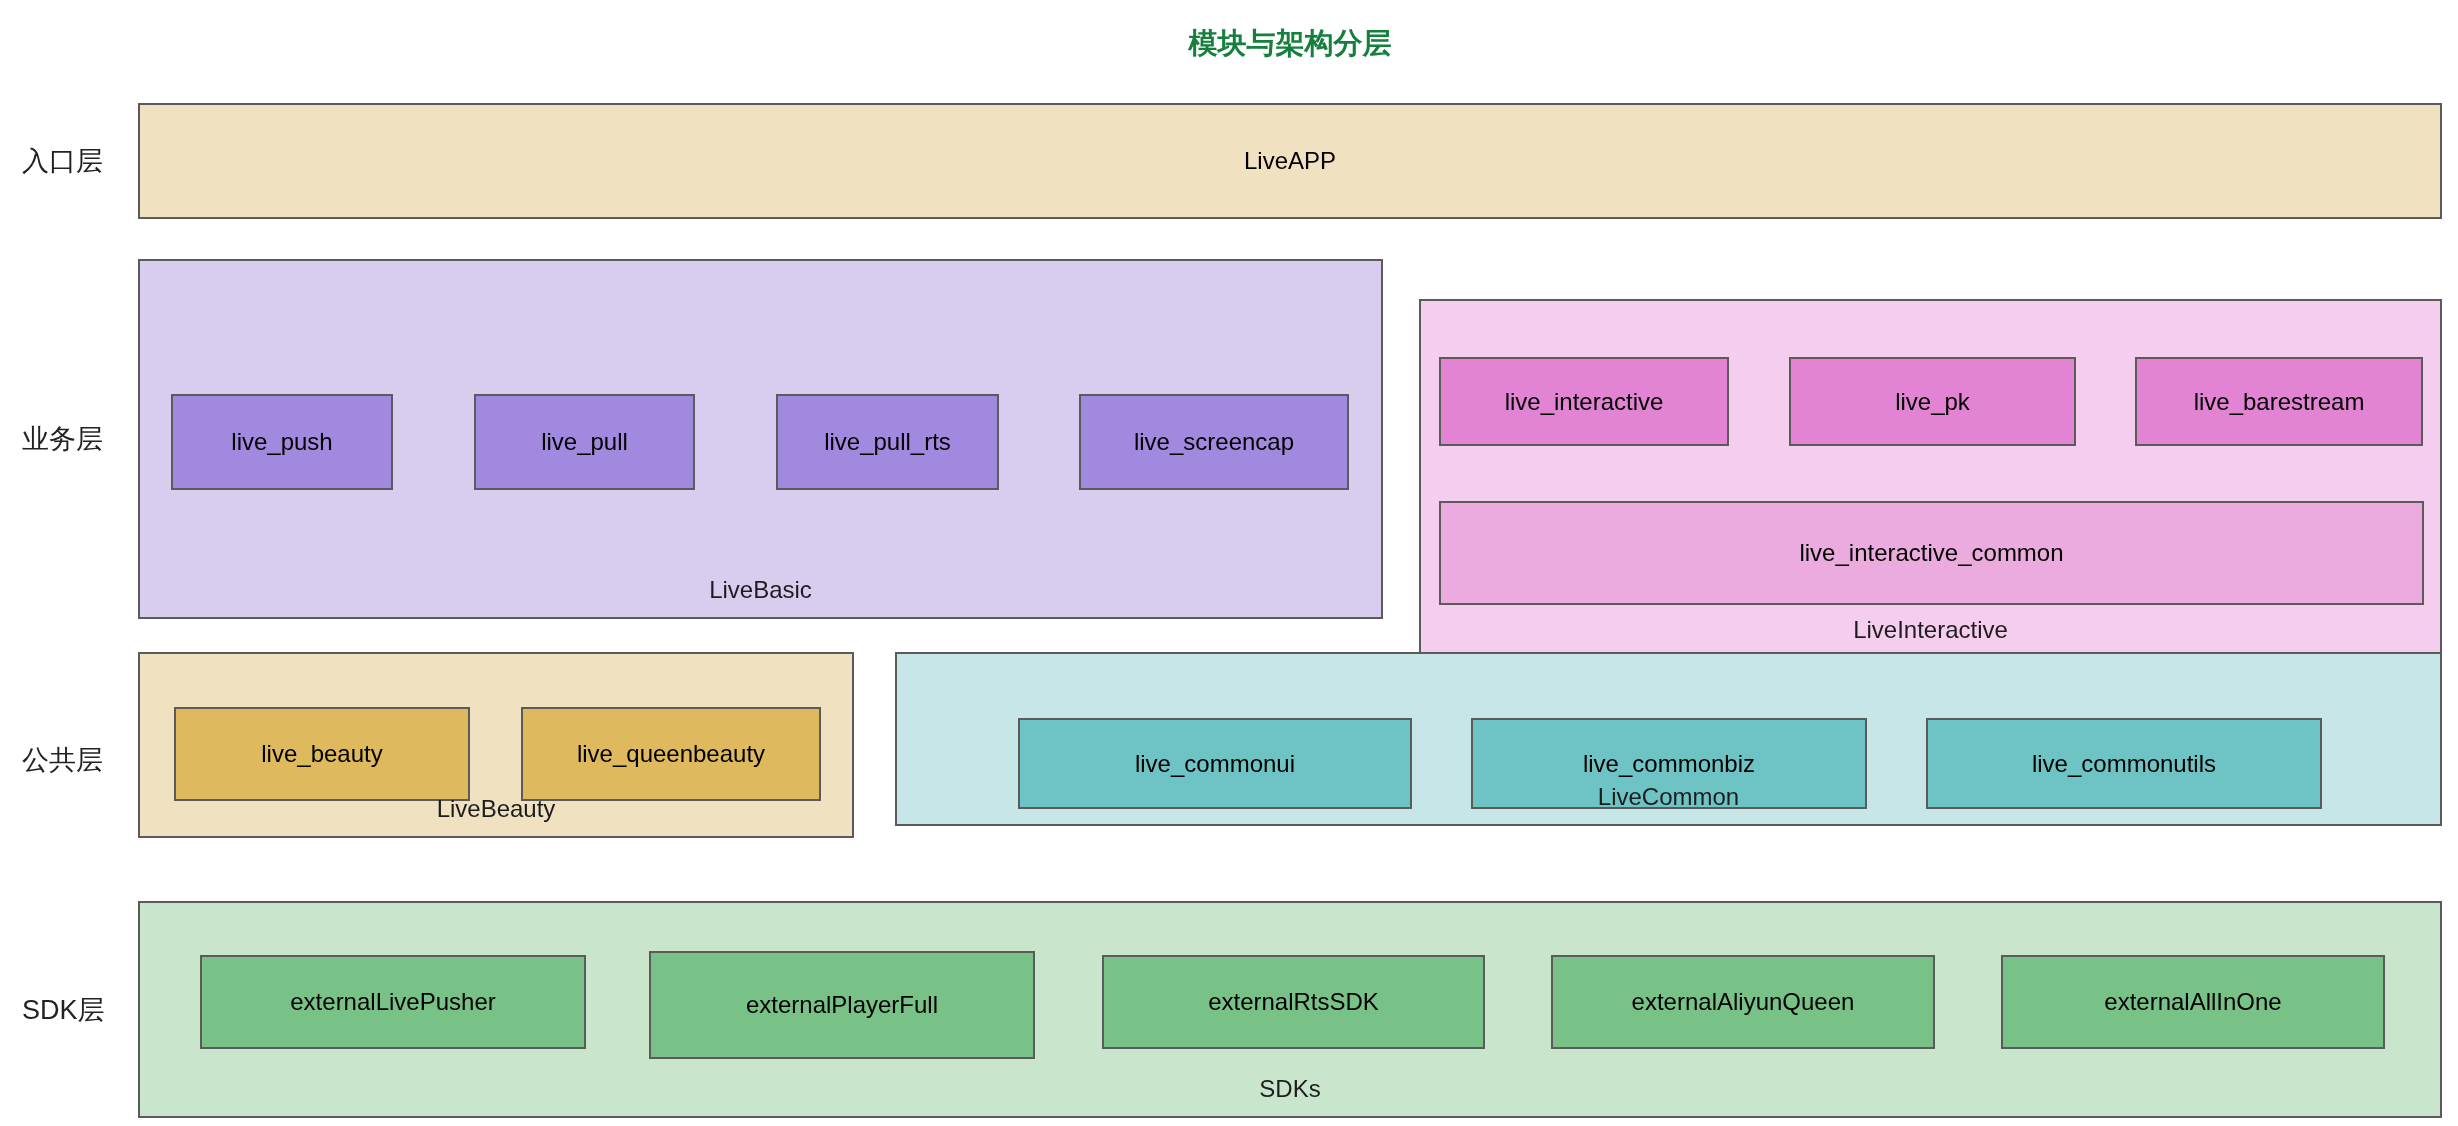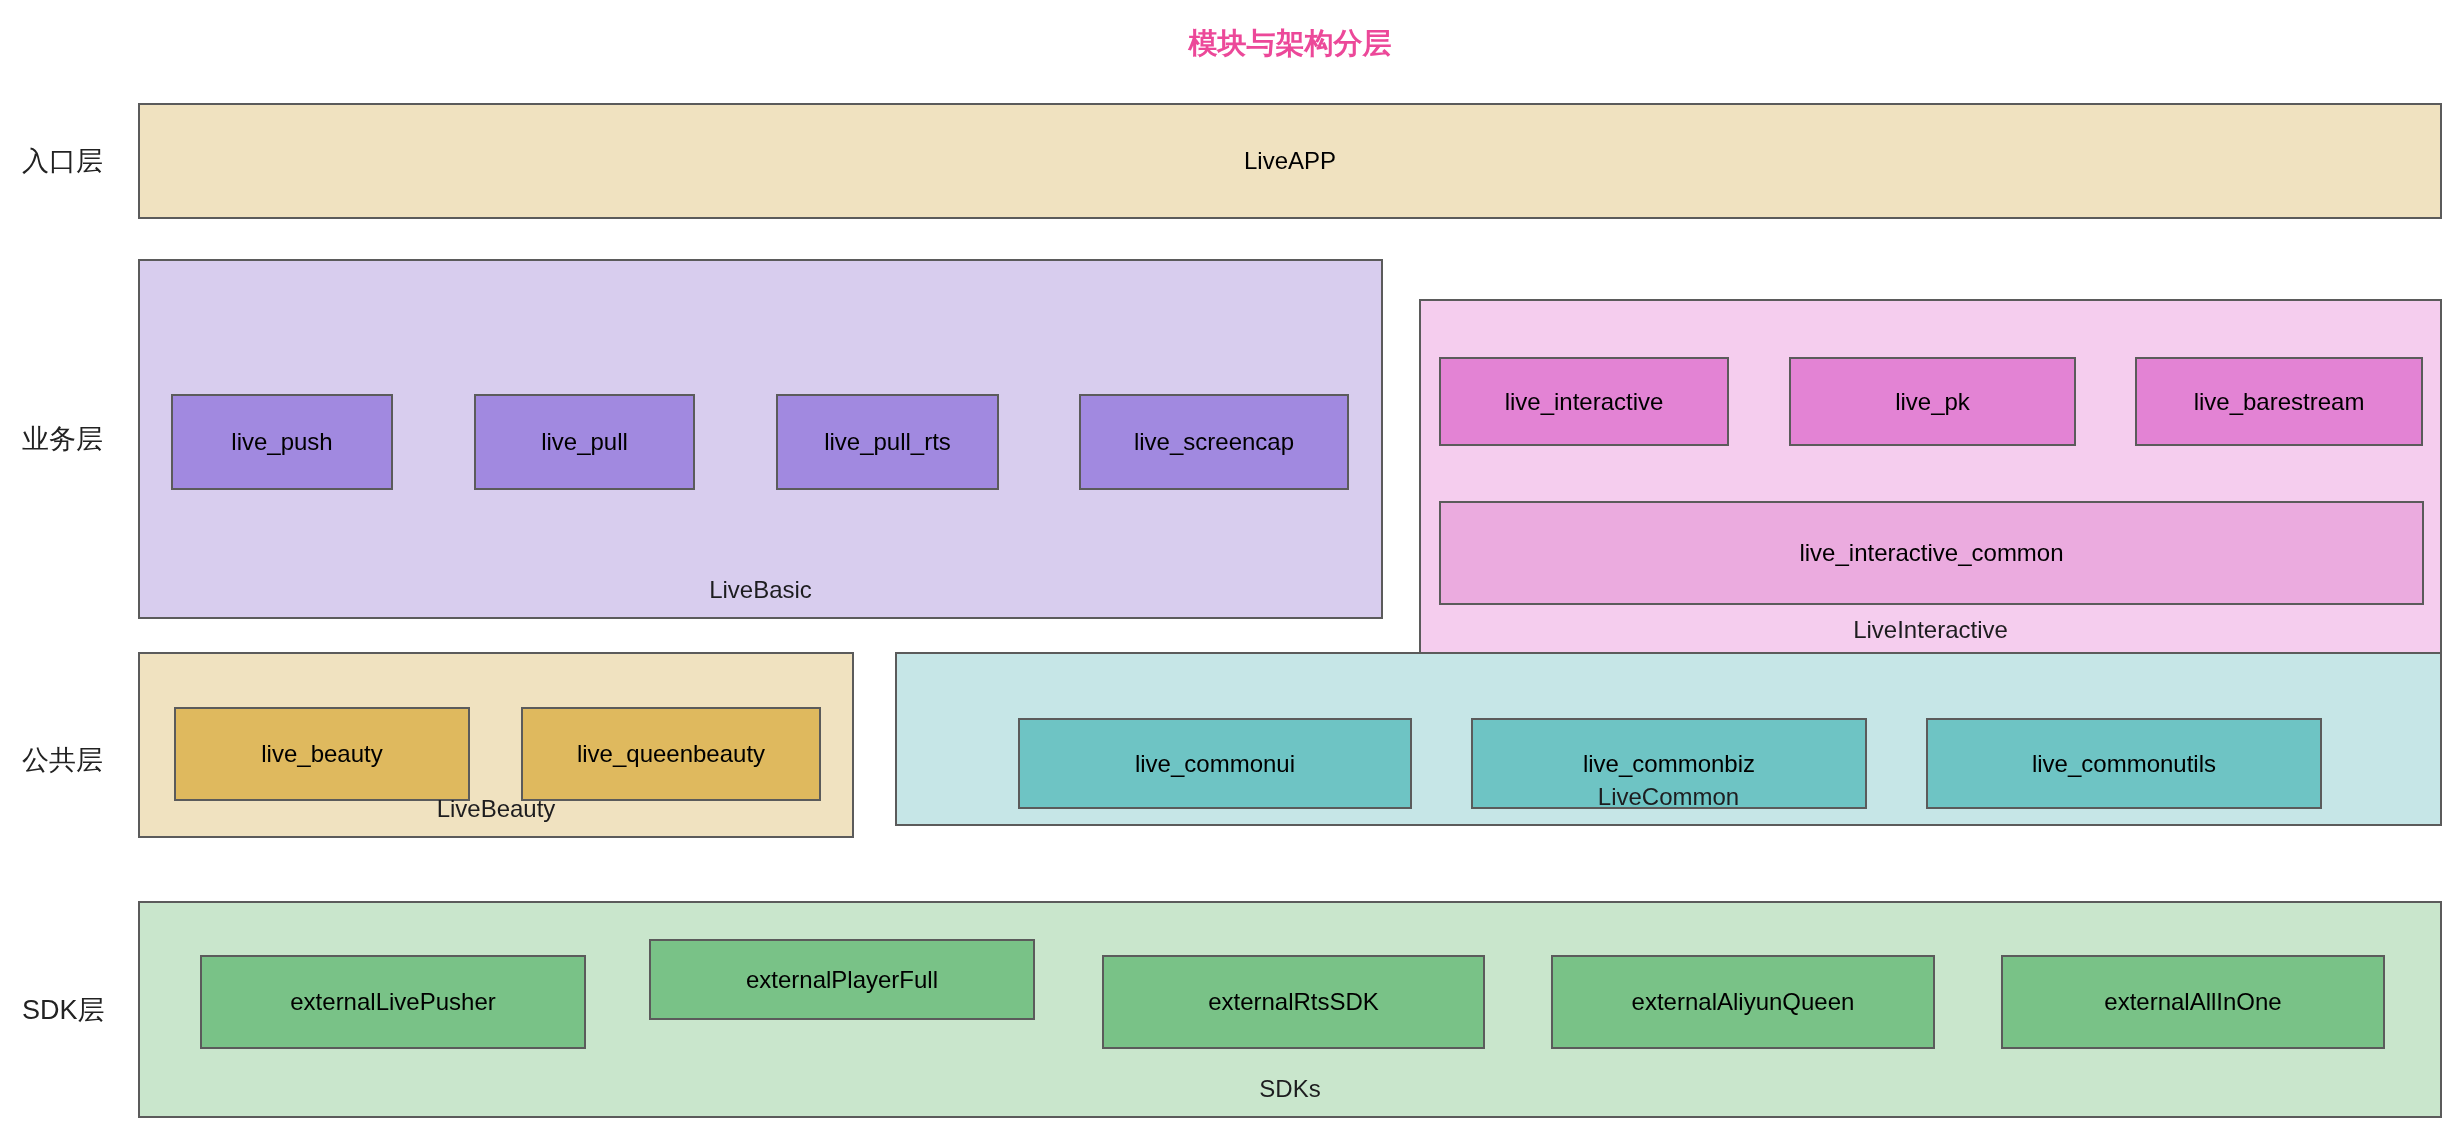--- a/index.html
+++ b/index.html
@@ -1,20 +1,20 @@
 <!DOCTYPE html>
 <html><head>
 <meta charset="utf-8">
 <style>
   html,body{margin:0;padding:0;background:#ffffff;}
   body{font-family:"Liberation Sans", sans-serif; color:#1d1d1f;}
   #canvas{position:relative; width:2458px; height:1126px; background:#ffffff; overflow:hidden;}
 
   .title{position:absolute; left:138px; top:24px; width:2304px; text-align:center;
-         font-size:29px; font-weight:600; color:#ec4899;}
+         font-size:29px; font-weight:600; color:#15803d;}
 
   .row-label{position:absolute; left:22px; width:130px; height:40px; line-height:40px;
              font-size:27px; color:#222; text-align:left; white-space:nowrap;}
 
   .node{position:absolute; box-sizing:border-box; border:2px solid #5b5b5b;}
   .module{display:flex; align-items:center; justify-content:center;
           font-size:24px; color:#000000; text-align:center;}
   .container-label{position:absolute; left:0; bottom:13px; width:100%; text-align:center;
                    font-size:24px; color:#1d1d1f;}
 
@@ -68,20 +68,20 @@
 
   <div class="node c-cyan" style="left:895px; top:652px; width:1547px; height:174px;">
     <div class="node module m-teal" style="left:121px; top:64px; width:394px; height:91px;">live_commonui</div>
     <div class="node module m-teal" style="left:574px; top:64px; width:396px; height:91px;">live_commonbiz</div>
     <div class="node module m-teal" style="left:1029px; top:64px; width:396px; height:91px;">live_commonutils</div>
     <div class="container-label">LiveCommon</div>
   </div>
 
   <div class="node c-green" style="left:138px; top:901px; width:2304px; height:217px;">
     <div class="node module m-green" style="left:60px; top:52px; width:386px; height:94px;">externalLivePusher</div>
-    <div class="node module m-green" style="left:509px; top:36px; width:386px; height:81px;">externalPlayerFull</div>
+    <div class="node module m-green" style="left:509px; top:48px; width:386px; height:108px;">externalPlayerFull</div>
     <div class="node module m-green" style="left:962px; top:52px; width:383px; height:94px;">externalRtsSDK</div>
     <div class="node module m-green" style="left:1411px; top:52px; width:384px; height:94px;">externalAliyunQueen</div>
     <div class="node module m-green" style="left:1861px; top:52px; width:384px; height:94px;">externalAllInOne</div>
     <div class="container-label">SDKs</div>
   </div>
 
 </div>
 
 </body></html>

